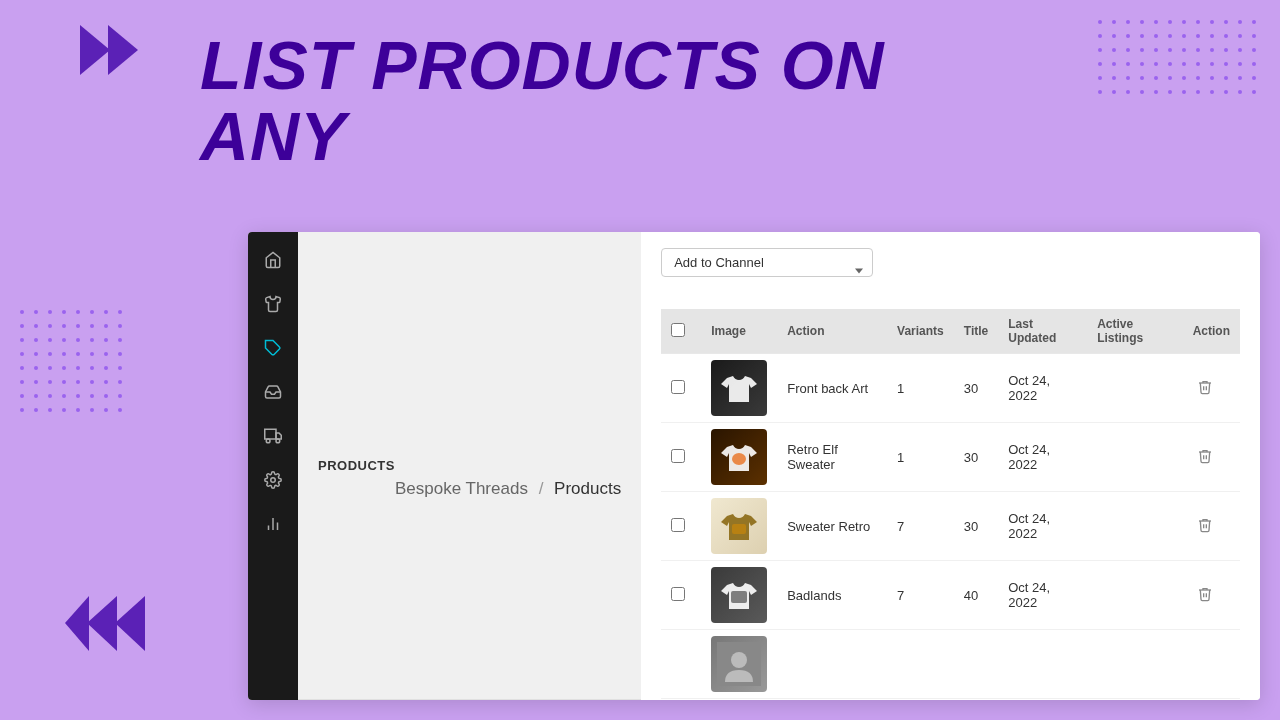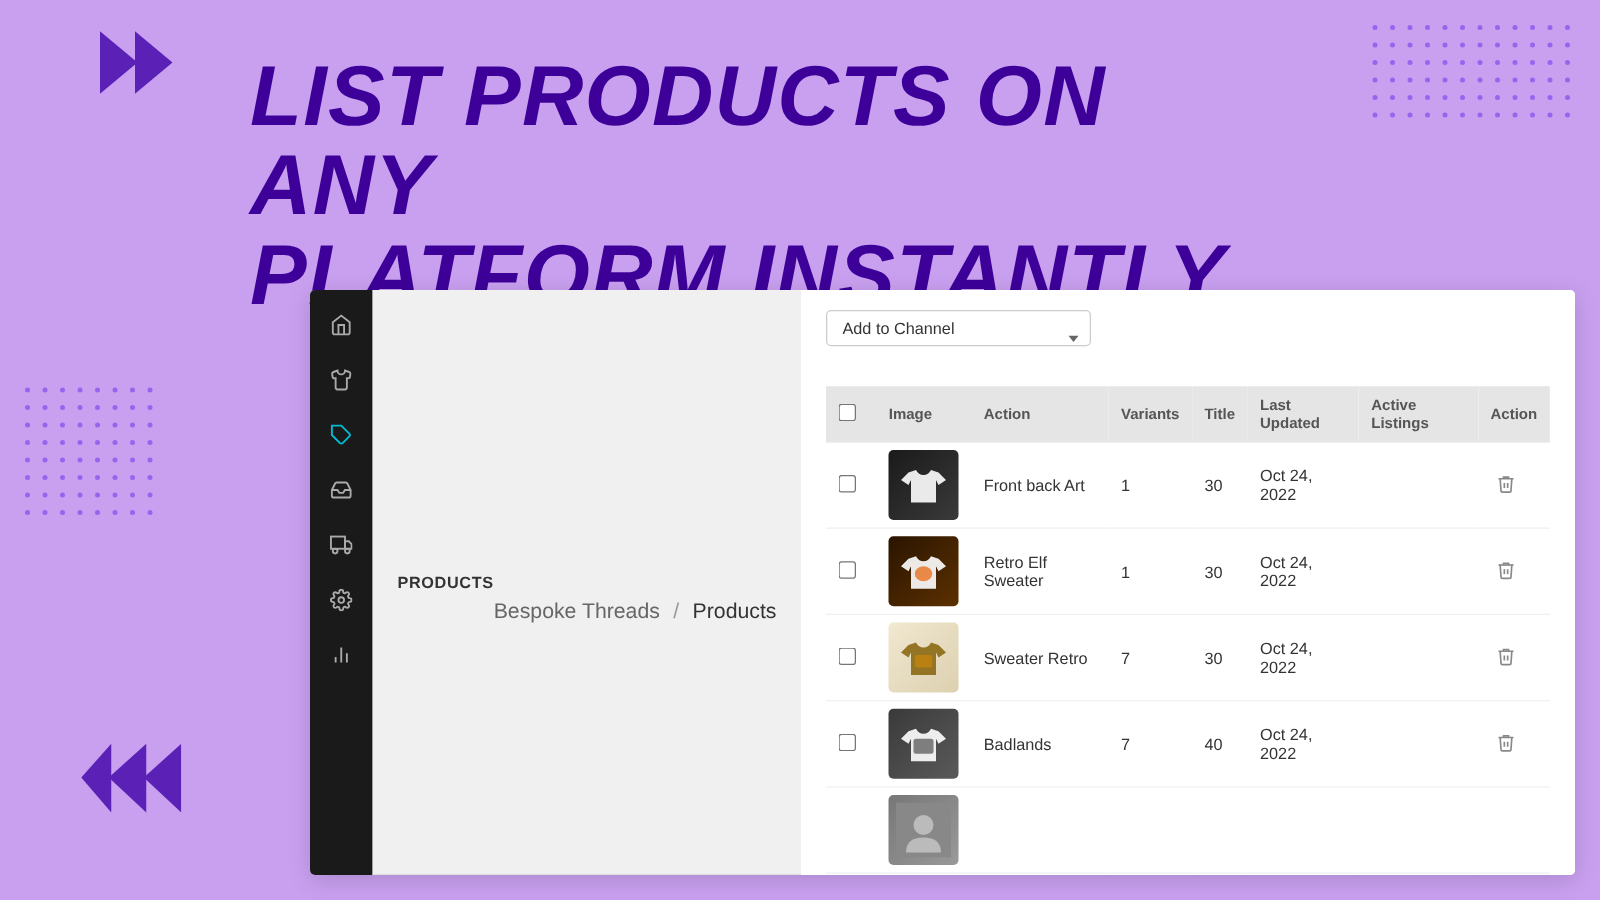--- a/index.html
+++ b/index.html
@@ -15,21 +15,21 @@
     
     .bg-purple {
       position: absolute;
       inset: 0;
       background-color: #c9a0f0;
     }
 
     
     .hero-title {
       position: absolute;
-      top: 42px;
+      top: 30px;
       left: 200px;
       right: 260px;
       z-index: 2;
     }
     .hero-title h1 {
       font-size: 68px;
       font-weight: 900;
       color: #3d0099;
       line-height: 1.05;
       font-style: italic;
@@ -426,21 +426,20 @@
   <svg class="rewind-double" viewBox="0 0 80 65" fill="none">
     <polygon points="80,5 50,32 80,60" fill="#5b21b6"></polygon>
     <polygon points="52,5 22,32 52,60" fill="#5b21b6"></polygon>
     <polygon points="24,5 0,32 24,60" fill="#5b21b6"></polygon>
   </svg>
 </div>
 
 <div class="hero-title">
   <h1>
     <span>LIST PRODUCTS ON ANY</span><br>
-    <span>PLATFORM INSTANTLY</span>
   </h1>
 </div>
 
 <div class="app-window">
 
   <div class="sidebar">
 
     <div class="sidebar-icon">
       <svg viewBox="0 0 24 24" fill="none" stroke="currentColor" stroke-width="2">
         <path d="M3 9l9-7 9 7v11a2 2 0 01-2 2H5a2 2 0 01-2-2z"></path>

